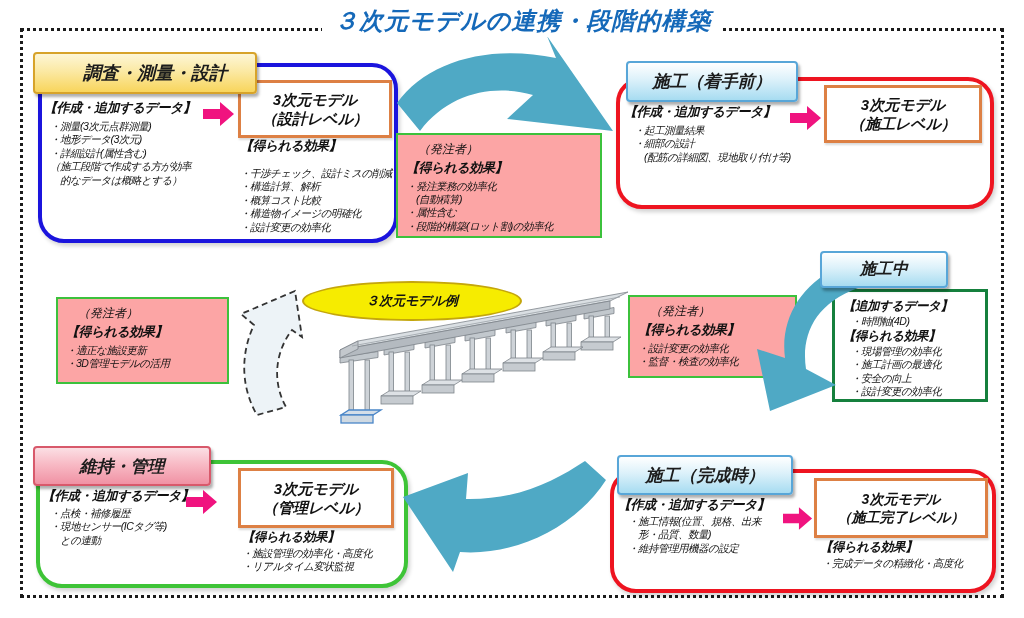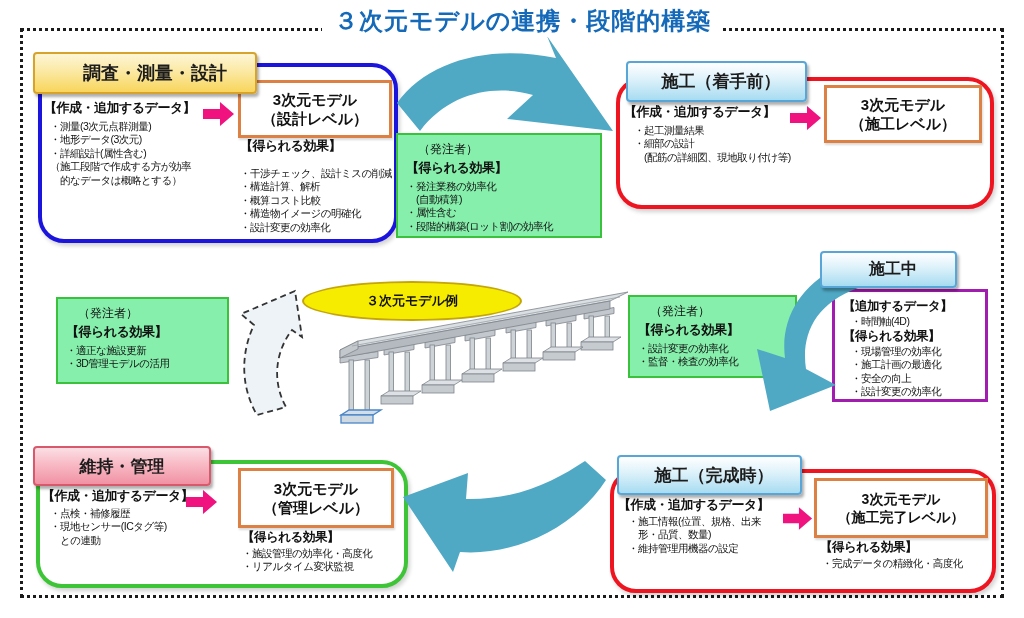--- a/index.html
+++ b/index.html
@@ -1,50 +1,50 @@
 <!DOCTYPE html>
 <html><head>
 <meta charset="utf-8">
 <style>
   html,body{margin:0;padding:0;background:#fff;}
   .canvas{position:relative;width:1024px;height:618px;background:#fff;overflow:hidden;
-          font-family:"Liberation Sans","DejaVu Sans",sans-serif;color:#111;}
+          font-family:"Liberation Sans","DejaVu Sans",sans-serif;color:#111;font-style:italic;}
   .frame{position:absolute;left:20px;top:28px;width:978px;height:564px;
          border:3px dotted #1b1b1b;z-index:1;}
   .title{position:absolute;left:322px;top:5px;z-index:7;background:#fff;padding:0 12px;
          font-size:24px;font-weight:bold;color:#1569b9;letter-spacing:1px;white-space:nowrap;}
   .round-box{position:absolute;background:#fff;border-radius:26px;z-index:2;
              box-shadow:2px 3px 4px rgba(0,0,0,.18);}
   .blue-border{border:4px solid #1b14dd;}
   .red-border{border:4px solid #ee1420;}
   .green-border{border:4px solid #3ec437;}
   .tab{position:absolute;display:flex;align-items:center;justify-content:center;z-index:6;
        font-weight:bold;font-size:17px;border-radius:4px;color:#1c1c1c;white-space:nowrap;
        box-shadow:2px 3px 3px rgba(0,0,0,.32);}
   .tab-yellow{background:linear-gradient(180deg,#fdf6d6 0%,#fbe9a4 45%,#f8d55c 100%);
               border:2px solid #d7a32a;padding-left:20px;}
   .tab-cyan{background:linear-gradient(180deg,#ffffff 0%,#dcf1fa 45%,#a7dcf1 100%);
-            border:2px solid #58a6d8;padding-left:9px;}
+            border:2px solid #58a6d8;}
   .tab-pink{background:linear-gradient(180deg,#fbdfe4 0%,#f8bac5 45%,#f092a4 100%);
             border:2px solid #d8596b;}
   .hb{position:absolute;font-weight:bold;font-size:13px;letter-spacing:-0.5px;
       white-space:nowrap;z-index:5;}
   .hb-sm{font-size:12.5px;}
   .list{position:absolute;font-size:10.5px;line-height:13.4px;letter-spacing:-0.5px;z-index:5;}
   .list div{white-space:nowrap;}
   .model-box{position:absolute;background:#fff;border:3px solid #dd8044;z-index:5;
              display:flex;flex-direction:column;align-items:center;justify-content:center;
              font-weight:bold;font-size:15px;line-height:1.3;white-space:nowrap;
              box-shadow:1px 2px 2px rgba(0,0,0,.15);}
-  .obox{position:absolute;background:#86efac;border:2px solid #3cc13c;z-index:3;
+  .obox{position:absolute;background:#fca5a5;border:2px solid #3cc13c;z-index:3;
         padding:6px 12px 4px 8px;box-sizing:border-box;}
   .obox .who{font-size:12px;padding-left:12px;white-space:nowrap;}
   .obox .oh{font-size:13px;font-weight:bold;letter-spacing:-0.5px;margin:1px 0 3px;white-space:nowrap;}
   .obox .oli{font-size:10.5px;line-height:13.2px;letter-spacing:-0.5px;white-space:nowrap;}
-  .dbox{position:absolute;background:#fff;border:3px solid #a21caf;z-index:3;
+  .dbox{position:absolute;background:#fff;border:3px solid #15803d;z-index:3;
         padding:6px 0 0 8px;box-sizing:border-box;}
   .dbox .oh{font-size:12.5px;font-weight:bold;letter-spacing:-0.5px;white-space:nowrap;}
   .dbox .oli{font-size:10.5px;line-height:13.2px;letter-spacing:-0.5px;white-space:nowrap;}
   .ind{padding-left:8px;}
   .pink-arrow{position:absolute;z-index:5;}
   .overlay{position:absolute;left:0;top:0;z-index:4;pointer-events:none;}
   .ellipse{position:absolute;left:302px;top:281px;width:216px;height:36px;z-index:4;
            background:#f6ec00;border:2px solid #c4a60c;border-radius:50%;
            display:flex;align-items:center;justify-content:center;
            font-size:13px;font-weight:bold;white-space:nowrap;}

